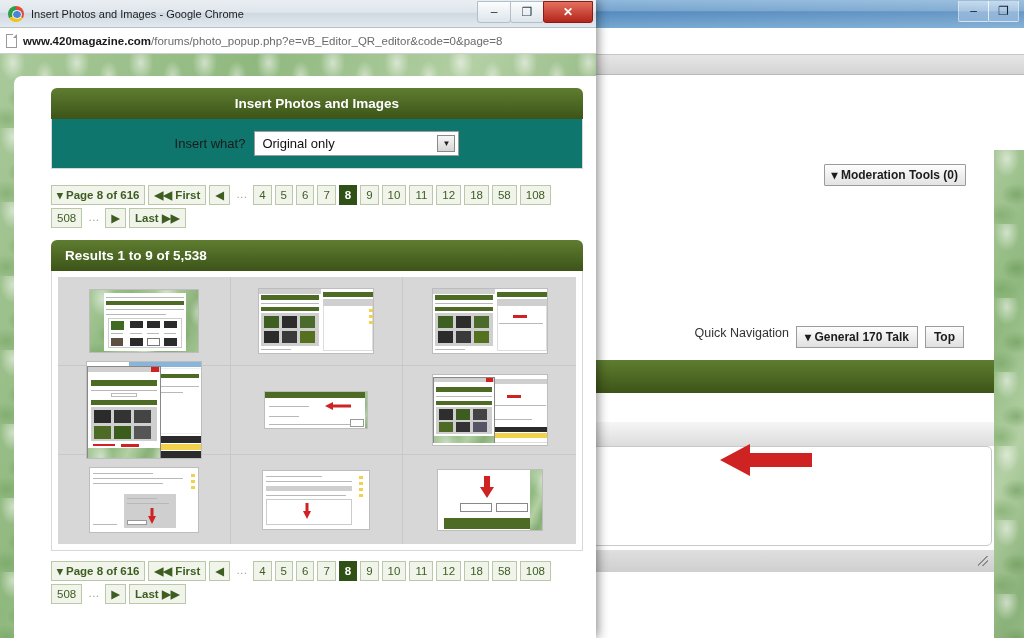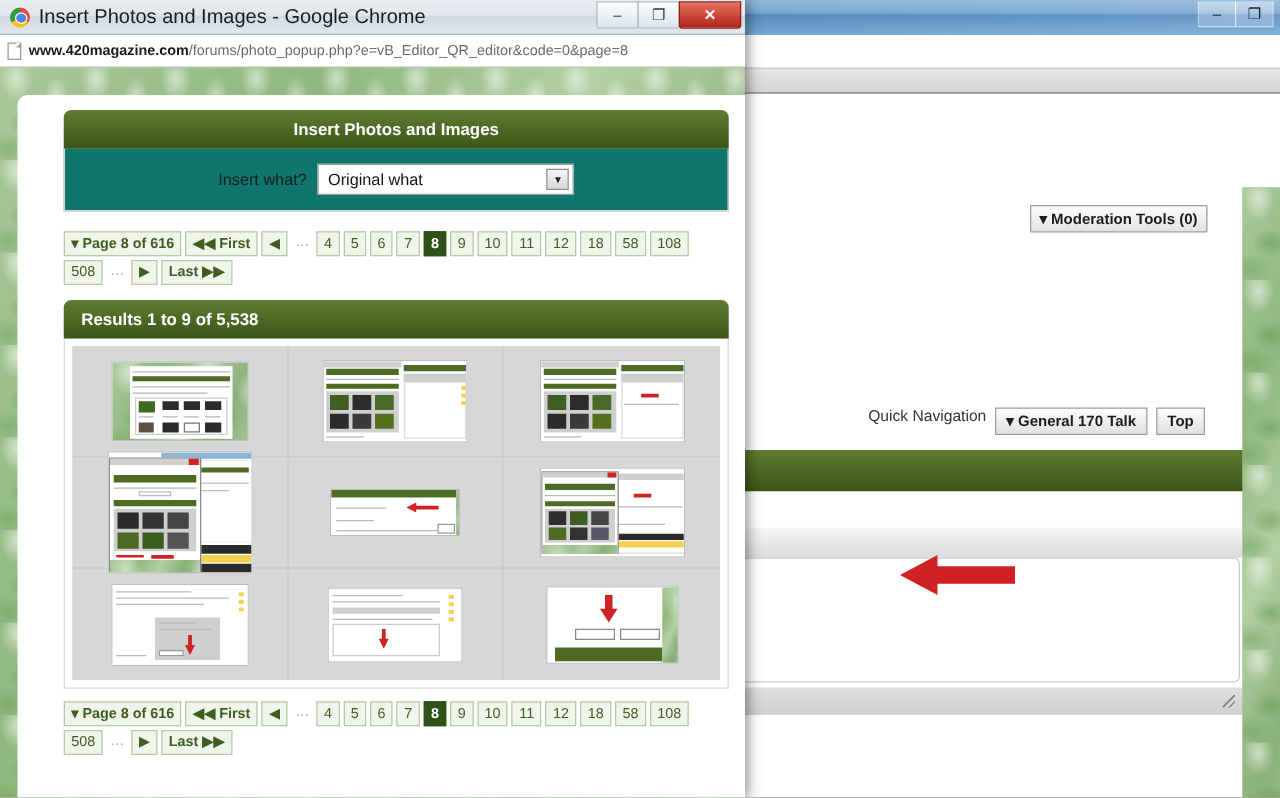--- a/index.html
+++ b/index.html
@@ -154,21 +154,21 @@
   }
   .chrome-logo {
     width:16px;height:16px;border-radius:50%;margin:0 7px 0 8px;
     background: conic-gradient(#e34a38 0deg 120deg, #f5c211 120deg 240deg, #2f9e44 240deg 360deg);
     position:relative; flex:none;
   }
   .chrome-logo:after{
     content:''; position:absolute; left:4.2px; top:4.2px; width:7.6px;height:7.6px;
     border-radius:50%; background:#4a86d8; border:1.2px solid #fff;
   }
-  .pop-title { font-size:16px; color:#1c1c1c; white-space:nowrap; }
+  .pop-title { font-size:11px; color:#1c1c1c; white-space:nowrap; }
   .pop-winbtns { position:absolute; right:4px; top:1px; display:flex; }
   .pop-wb {
     width:34px;height:22px;border:1px solid #b3bec7; margin-right:-1px;
     background: linear-gradient(to bottom,#fbfdfe,#dde5eb);
     display:flex;align-items:center;justify-content:center;
     font-size:12px;color:#2a3a46; border-radius:0 0 3px 3px;
   }
   .pop-wb.close {
     background: linear-gradient(to bottom,#e4705f,#b3251b);
     color:#fff; border-color:#8e1a12; width:50px; font-weight:bold;
@@ -343,21 +343,21 @@
     <div class="pop-inner">
 
       <div style="height:12px"></div>
 
       <div class="vb-block">
         <div class="vb-head">Insert Photos and Images</div>
         <div class="vb-panel">
           <div class="insertwhat-row">
             <span>Insert what?</span>
             <span class="fake-select">
-              <span>Original what</span>
+              <span>Original only</span>
               <span class="arrowbox">▼</span>
             </span>
           </div>
         </div>
       </div>
 
       <div style="height:16px"></div>
 
       <div class="pagenav">
         <span class="pn wide">▾ Page 8 of 616</span>

